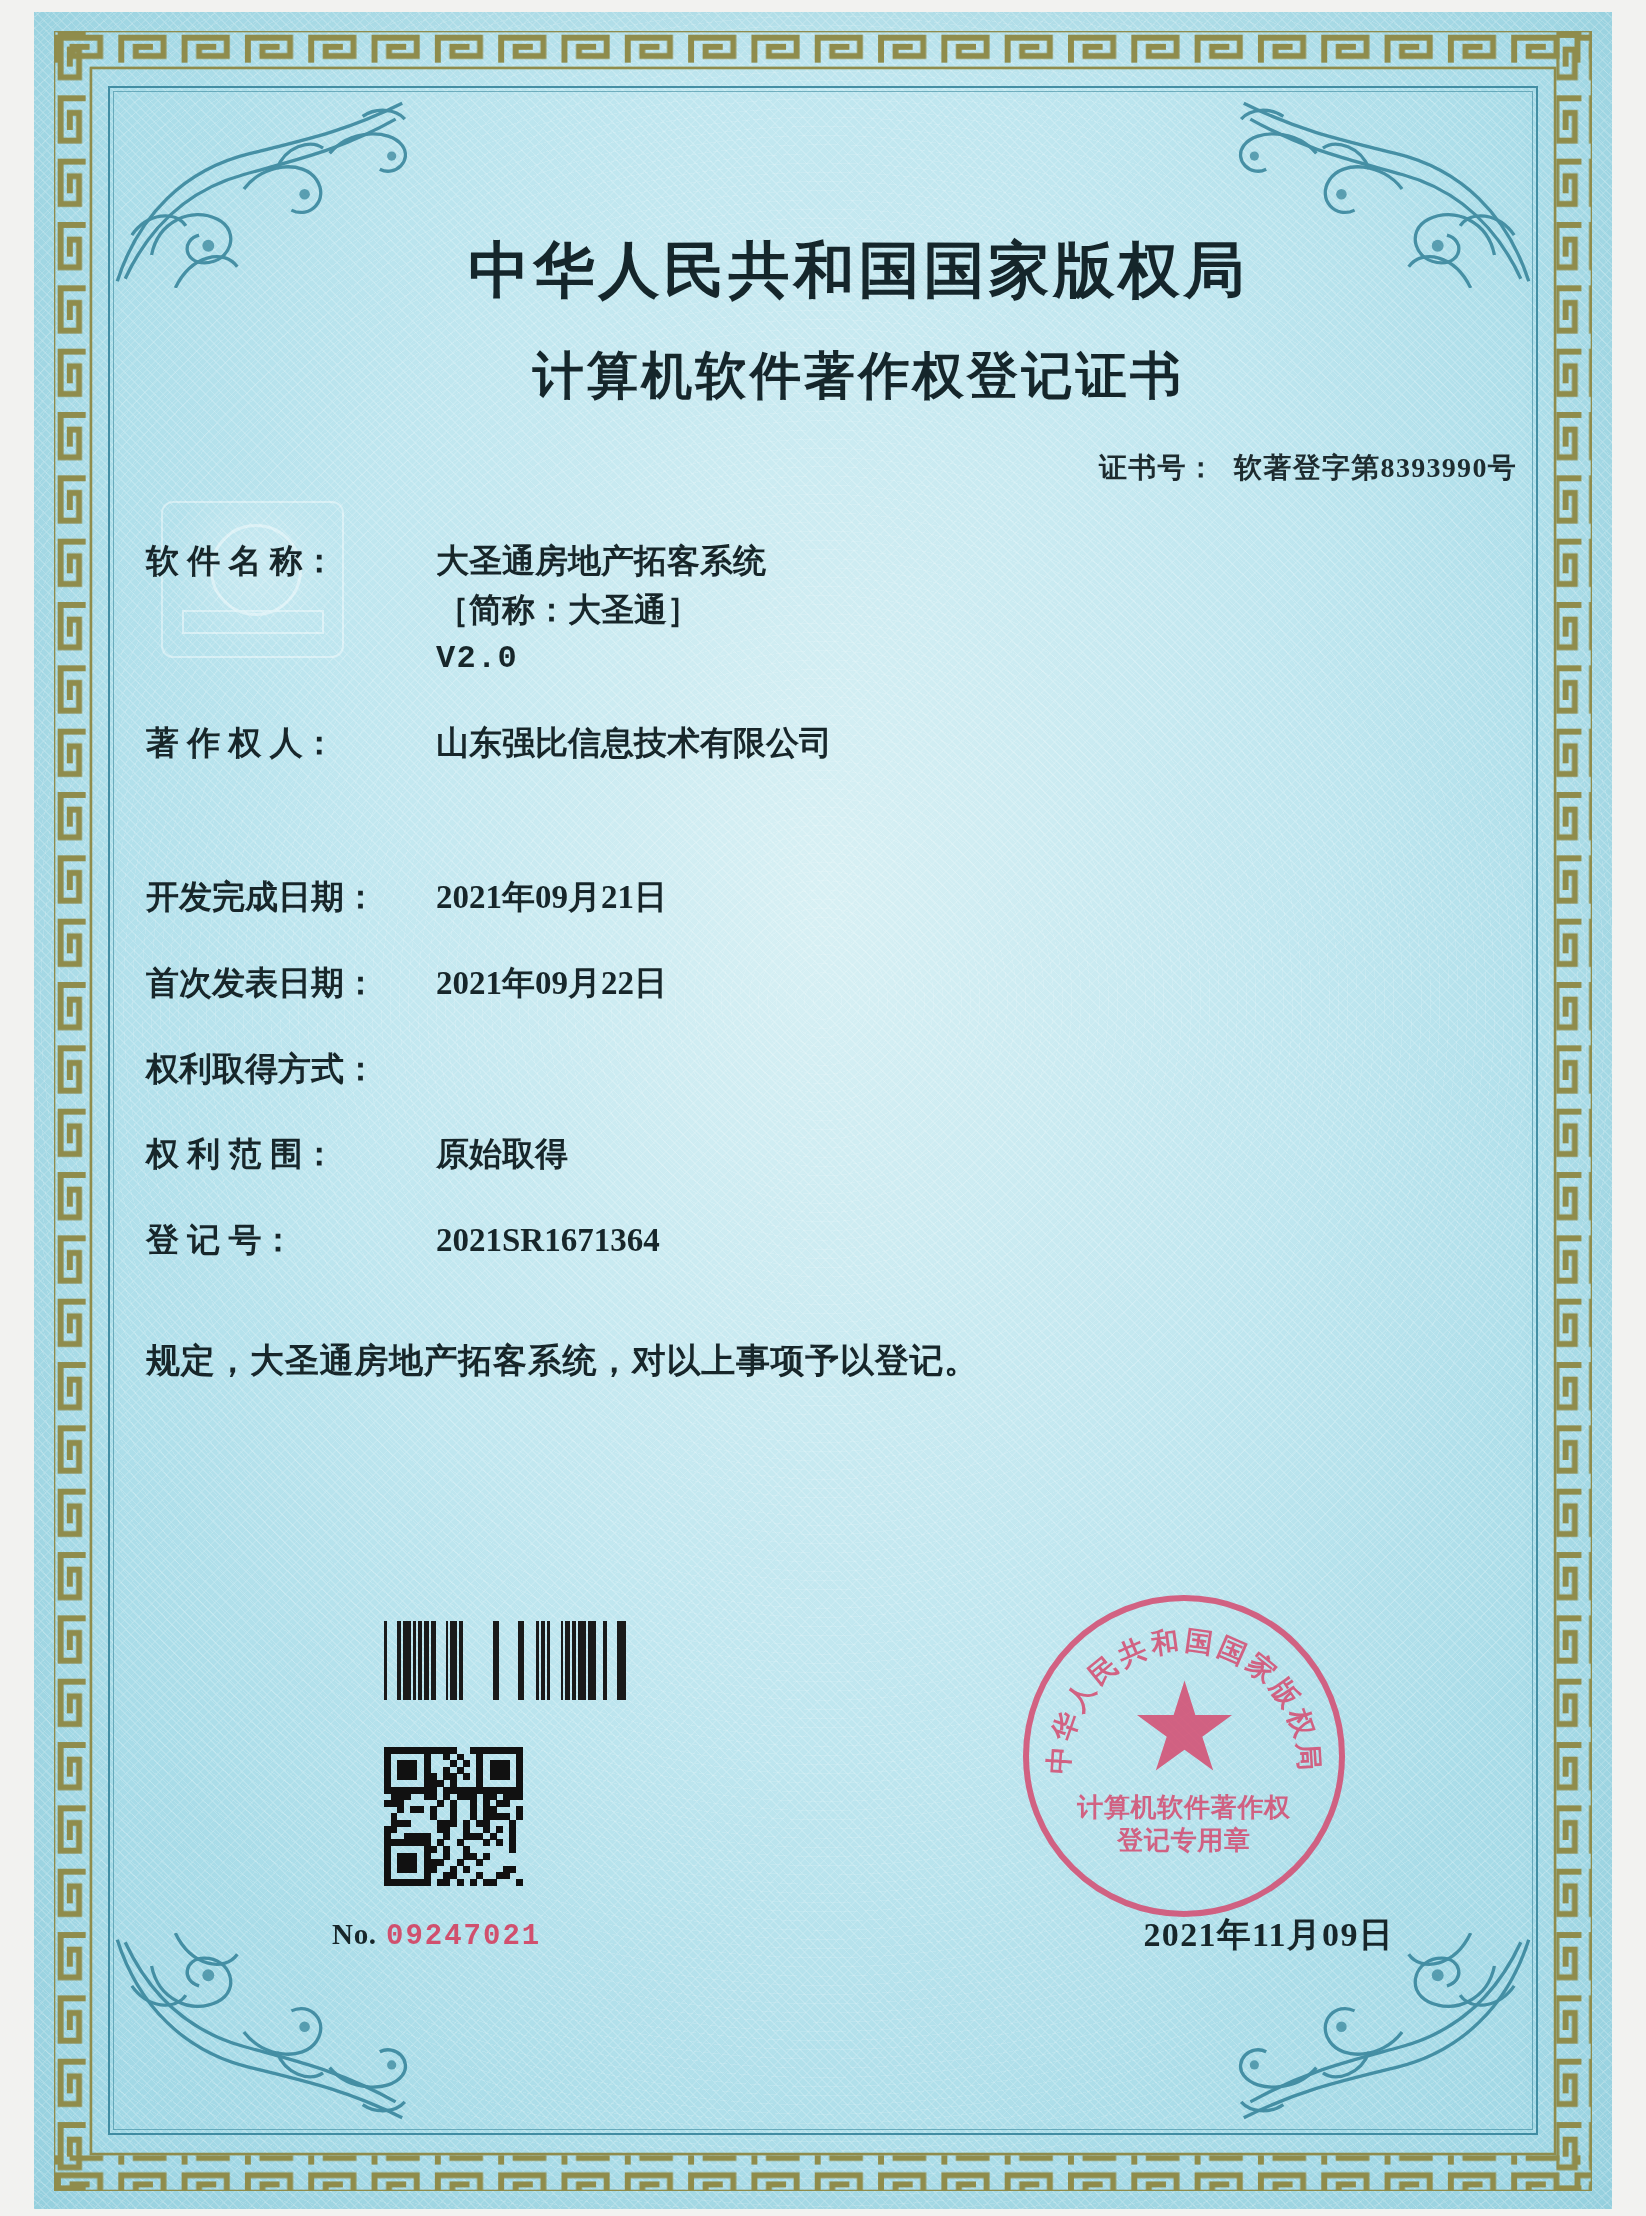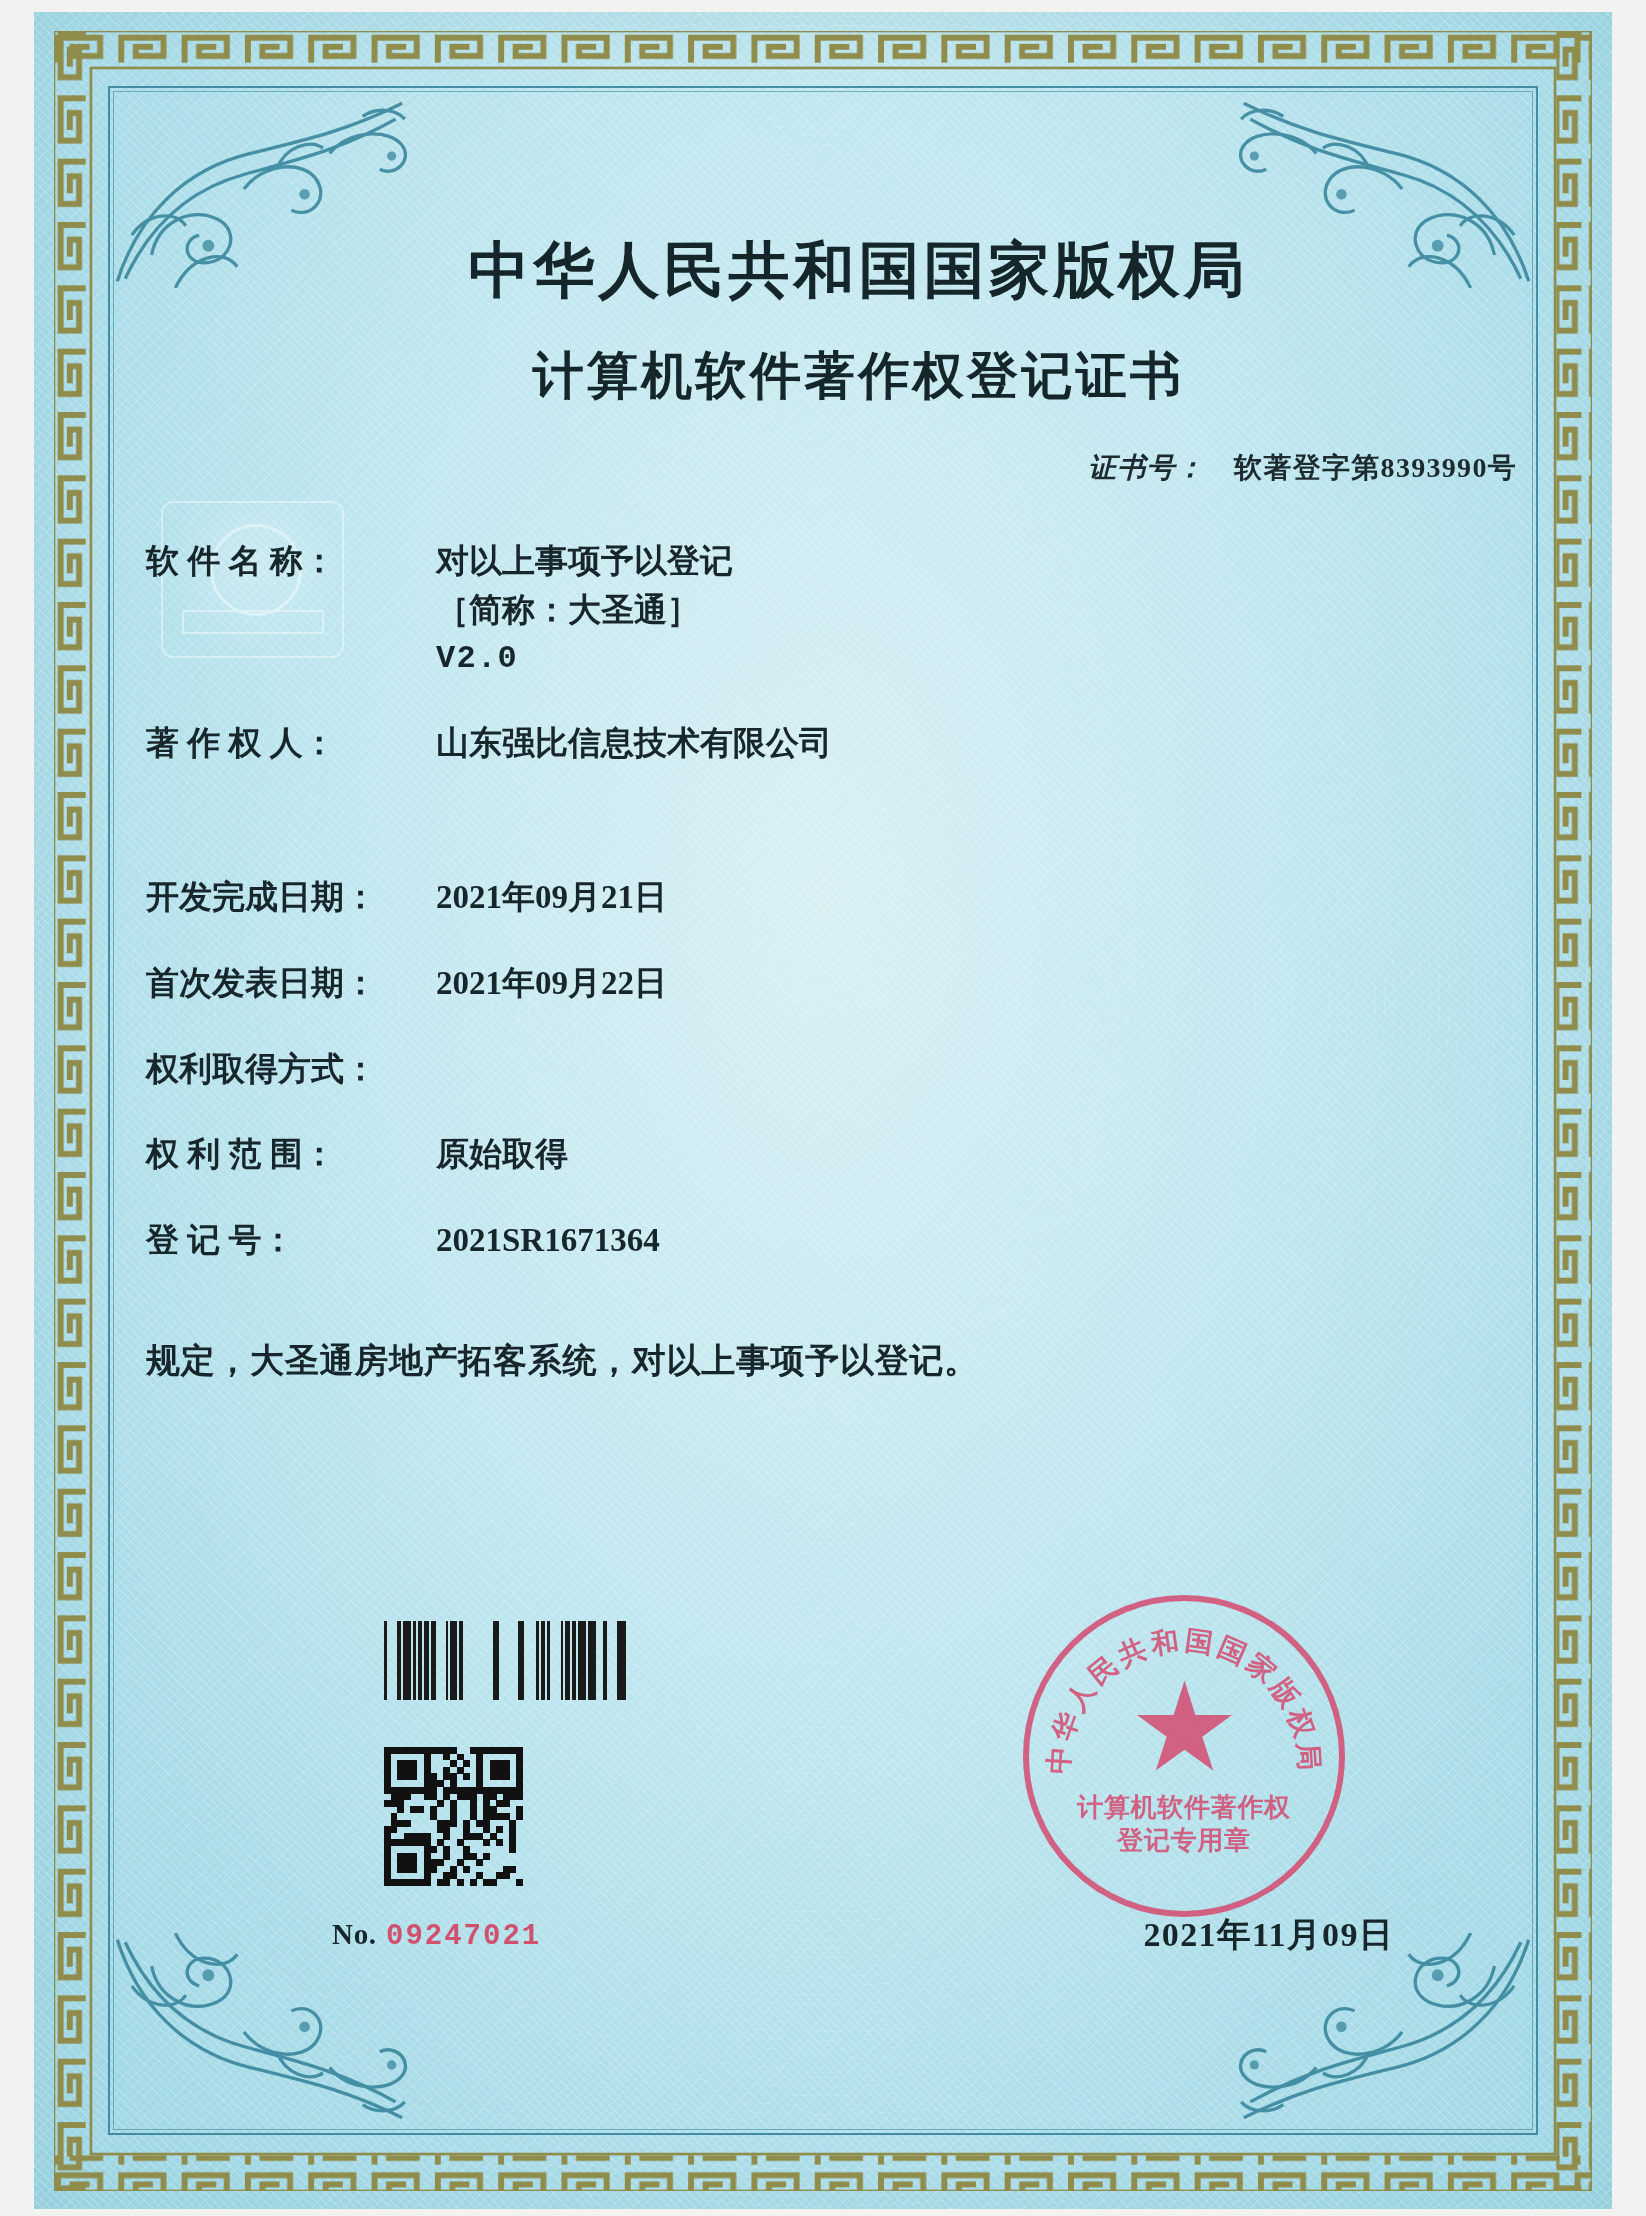--- a/index.html
+++ b/index.html
@@ -126,21 +126,21 @@
 
   .cert-no-row {
     margin-top: 38px;
     text-align: right;
     padding-right: 54px;
     font-size: 28px;
     letter-spacing: 1.3px;
     color: #1d2b2f;
     font-weight: 700;
   }
-  .cert-no-row .lbl { margin-right: 29px; font-style: italic; }
+  .cert-no-row .lbl { margin-right: 18px; }
 
   
   .emboss {
     position: absolute;
     left: 127px;
     top: 489px;
     width: 179px;
     height: 153px;
     border: 2.6px solid rgba(255,255,255,0.75);
     border-radius: 12px;
@@ -413,21 +413,21 @@
       <div class="title-org">中华人民共和国国家版权局</div>
       <div class="title-main">计算机软件著作权登记证书</div>
 
       <div class="cert-no-row">
         <span class="lbl">证书号：</span><span class="val">软著登字第8393990号</span>
       </div>
 
       <div class="field" style="margin-top:50px;">
         <div class="label">软 件 名 称：</div>
         <div class="value">
-          <span class="line">对以上事项予以登记</span>
+          <span class="line">大圣通房地产拓客系统</span>
           <span class="line">［简称：大圣通］</span>
           <span class="line ascii">V2.0</span>
         </div>
       </div>
 
       <div class="field compact">
         <div class="label">著 作 权 人：</div>
         <div class="value">山东强比信息技术有限公司</div>
       </div>
 

